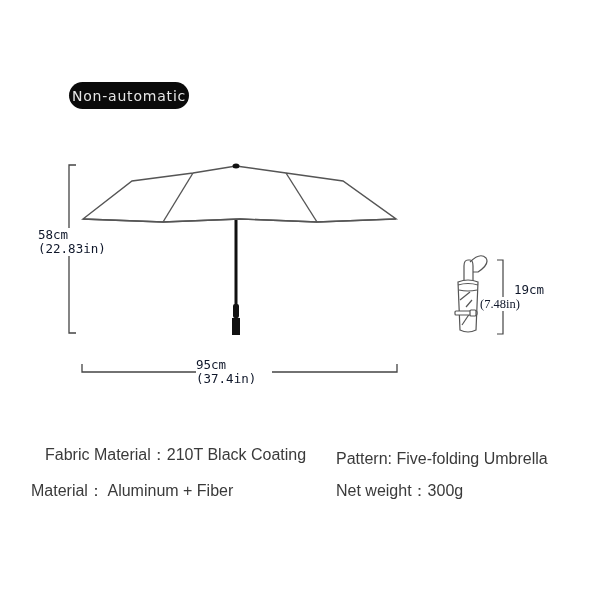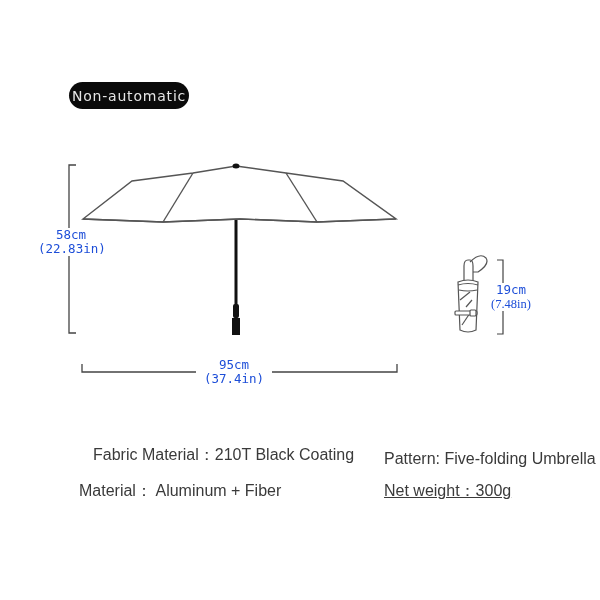--- a/index.html
+++ b/index.html
@@ -1,20 +1,20 @@
 <!DOCTYPE html>
 <html><head>
 <meta charset="utf-8">
 <style>
   html, body { margin:0; padding:0; background:#ffffff; }
   body { width:600px; height:600px; position:relative; overflow:hidden; font-family:"DejaVu Sans", sans-serif; color:#333; }
   .badge { position:absolute; left:69px; top:82px; width:120px; height:27px; background:#0a0a0a; color:#e5e5e5; border-radius:14px; font-size:14px; letter-spacing:0.8px; display:flex; align-items:center; justify-content:center; }
-  .dim-label { position:absolute; font-family:"DejaVu Sans Mono", monospace; font-size:12.5px; color:#1d4ed8; line-height:14px; text-align:center; background:#fff; }
+  .dim-label { position:absolute; font-family:"DejaVu Sans Mono", monospace; font-size:12.5px; color:#0f172a; line-height:14px; background:#fff; }
   svg.art { position:absolute; left:0; top:0; }
-  .spec { position:absolute; font-family:"Liberation Sans", sans-serif; font-size:16px; color:#3a3a3a; white-space:nowrap;margin-left:48px; }
+  .spec { position:absolute; font-family:"Liberation Sans", sans-serif; font-size:16px; color:#3a3a3a; white-space:nowrap; }
 </style>
 </head>
 <body>
 
 <div class="badge">
   <span>Non-automatic</span>
 </div>
 
 <svg class="art" width="600" height="600" viewBox="0 0 600 600">
 
@@ -62,20 +62,20 @@
   <div>58cm</div>
   <div>(22.83in)</div>
 </div>
 
 <div class="dim-label" style="left:196px; top:358px; width:76px;">
   <div>95cm</div>
   <div>(37.4in)</div>
 </div>
 
 <div class="dim-label" style="left:480px; top:283px; width:62px; background:transparent;">
-  <div style="background:#fff;display:inline-block;">19cm</div><br>
+  <div style="background:#fff;display:inline-block;margin-left:34px;">19cm</div><br>
   <div style="background:#fff;display:inline-block;font-family:Liberation Serif, serif;">(7.48in)</div>
 </div>
 
 <div class="spec" style="left:45px; top:445px;">Fabric Material：210T Black Coating</div>
 <div class="spec" style="left:336px; top:450px;">Pattern: Five-folding Umbrella</div>
 <div class="spec" style="left:31px; top:481px;">Material： Aluminum + Fiber</div>
-<div class="spec" style="left:336px; top:481px;text-decoration:underline;">Net weight：300g</div>
+<div class="spec" style="left:336px; top:481px;">Net weight：300g</div>
 
 </body></html>

